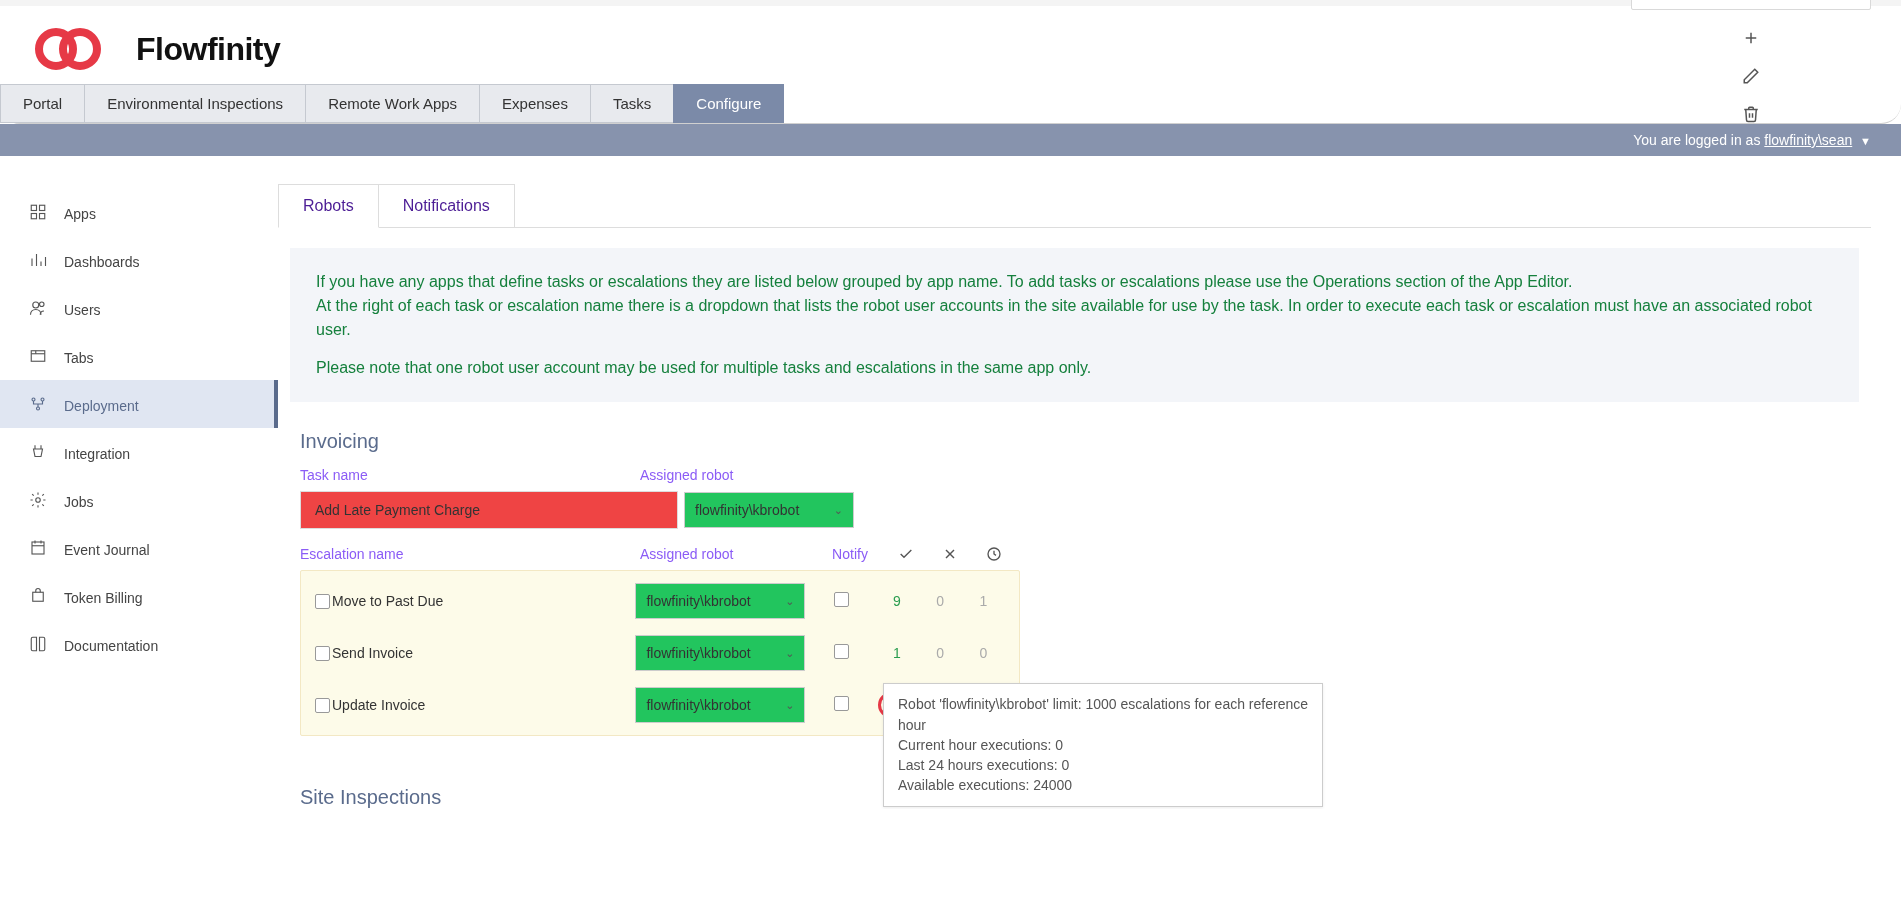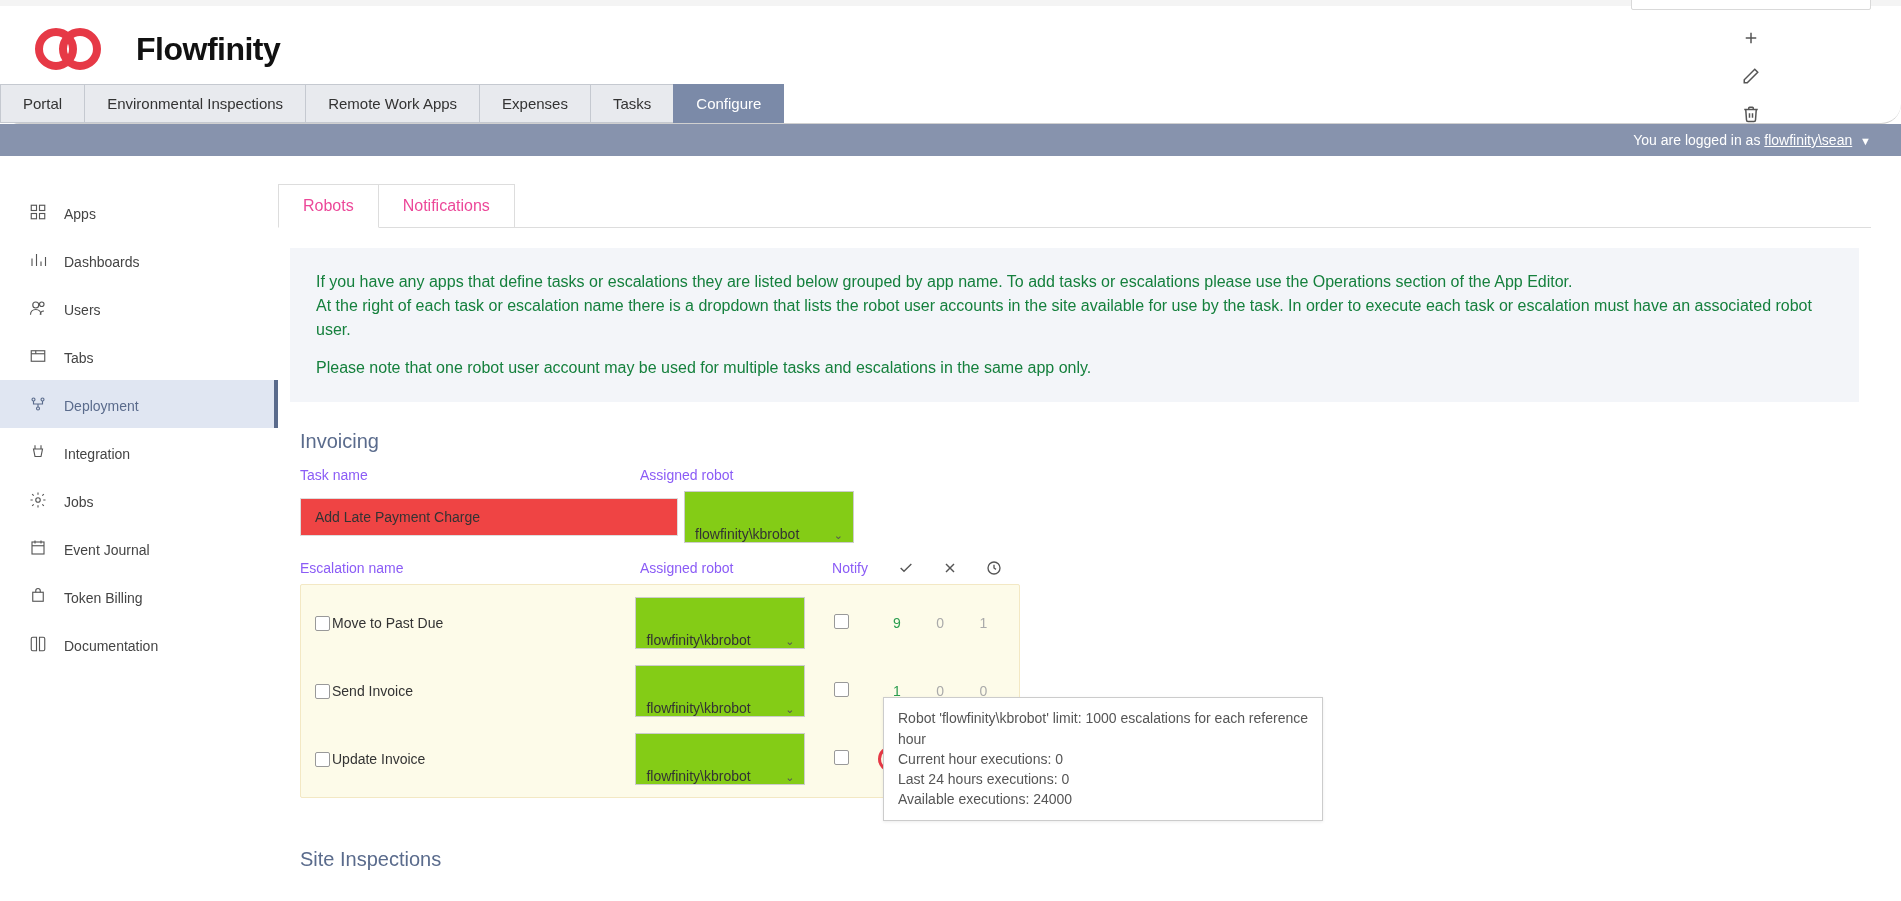--- a/index.html
+++ b/index.html
@@ -87,21 +87,21 @@
   .sidebar-item .si-icon svg { width:18px; height:18px; stroke:#555; }
   .sidebar-item.active .si-icon svg { stroke:#5a6b8c;}
 
   
   .main { flex: 1; padding-right: 30px; }
   .sub-tabs { display: flex; border-bottom: 1px solid #ddd; }
   .sub-tab {
     padding: 12px 24px;
     border: 1px solid #ddd;
     background: #fff;
-    color: #ec4899;
+    color: #4c1d95;
     font-size: 16px;
     margin-bottom: -1px;
     cursor:pointer;
   }
   .sub-tab.active { border-bottom: 1px solid #fff; font-weight:400; background:#fff;}
   .sub-tab:not(.active) { border-left: none; }
   
   .info-box {
     background: #f3f5f9;
     padding: 22px 26px;
@@ -124,25 +124,25 @@
 
   .task-row { display:flex; align-items:center; margin-bottom:14px;}
   .task-box {
     width: 378px;
     border:1px solid #ddd;
     padding: 10px 14px;
     margin-right: 6px;
     background:#ef4444;
   }
   .robot-select {
-    width: 170px; height: 52px;
+    width: 170px; height: 36px;
     border:1px solid #ccc;
     padding: 0 10px;
-    display:flex; align-items:flex-end; justify-content:space-between;
-    background:#84cc16;
+    display:flex; align-items:center; justify-content:space-between;
+    background:#22c55e;
     font-size:14px;
   }
   .robot-select .chev { font-size:11px; color:#555;}
   
   .escalations {
     border:1px solid #f3e8c4;
     background:#fdfbe9;
     border-radius:2px;
     padding: 4px 0;
     width: 720px;

